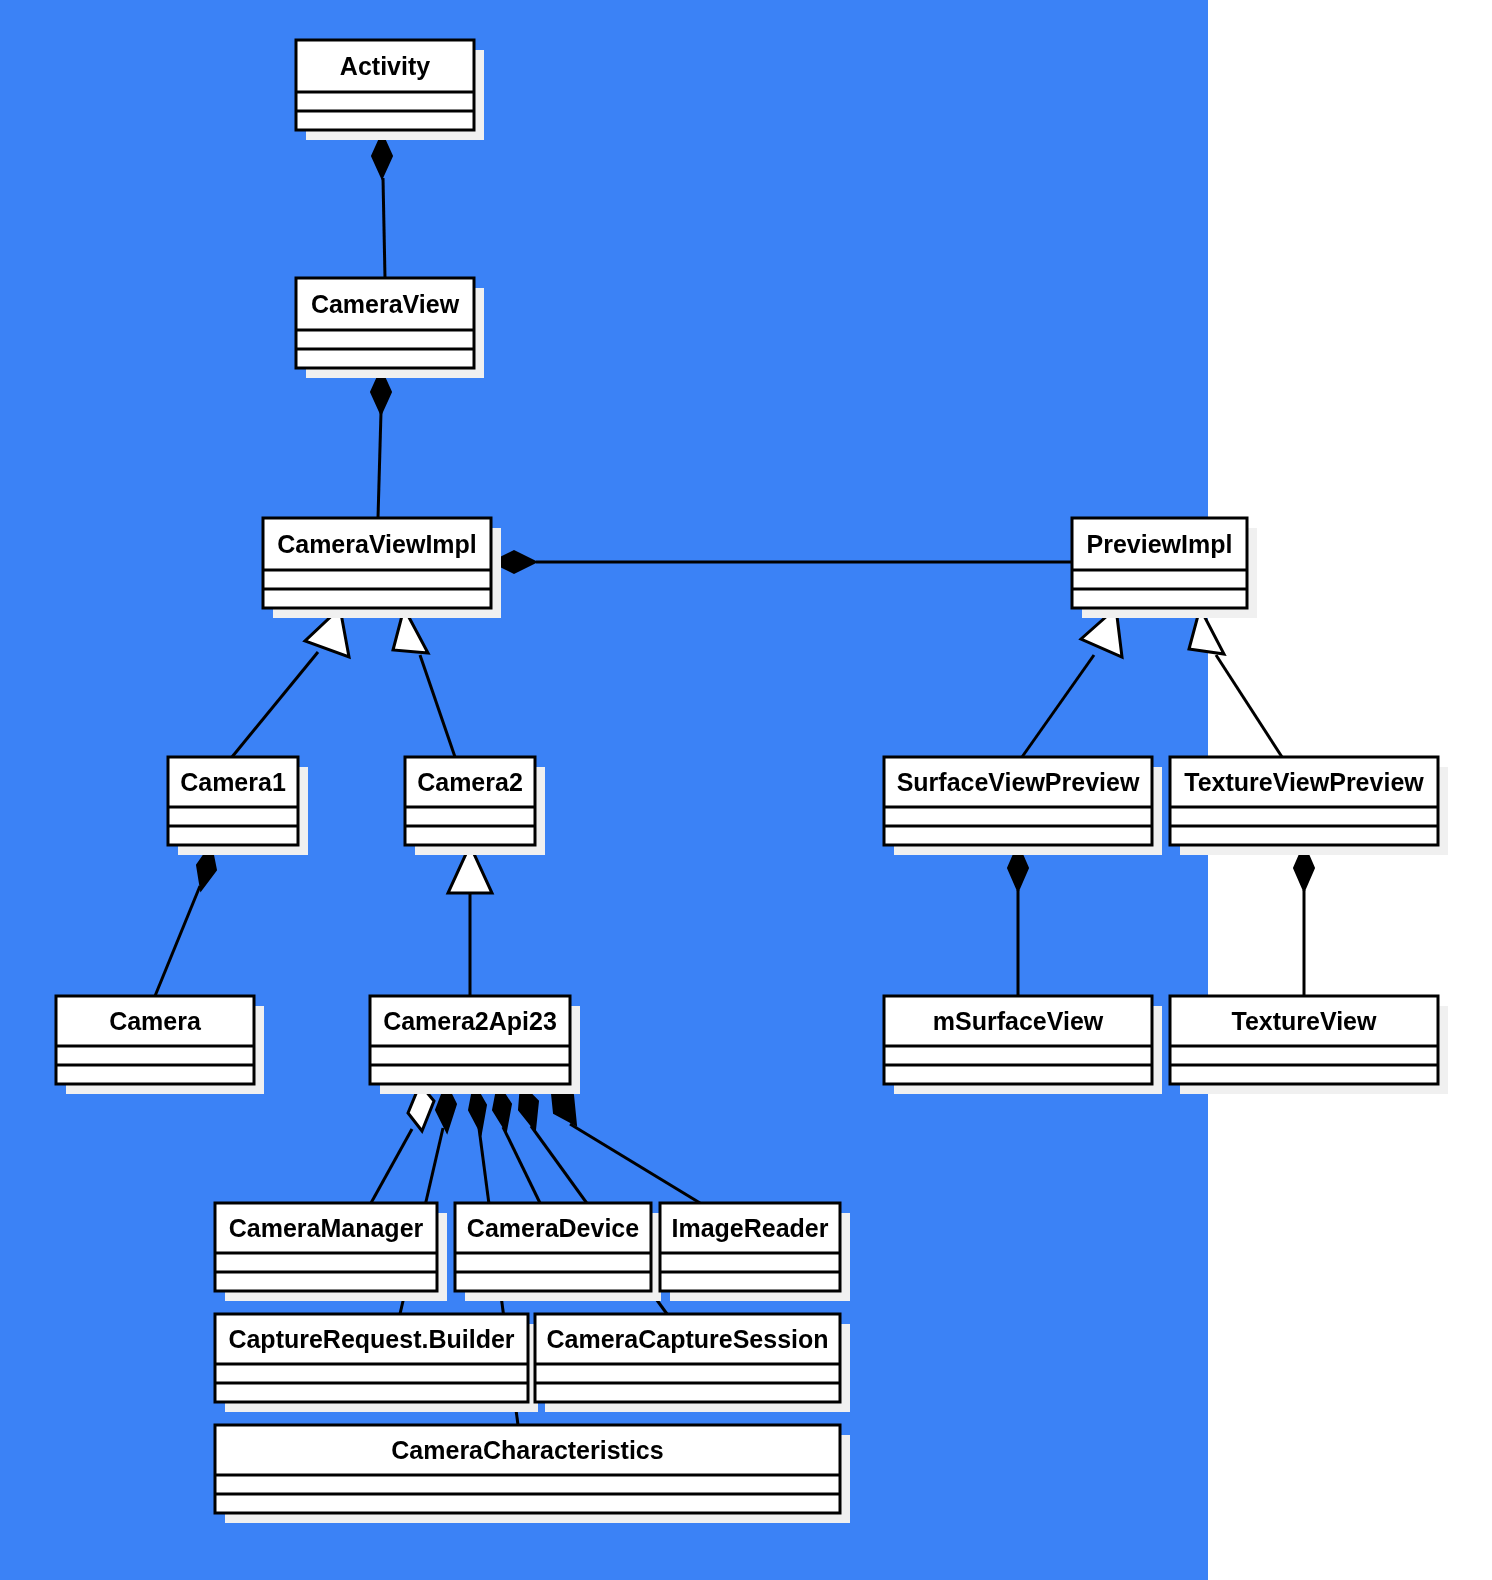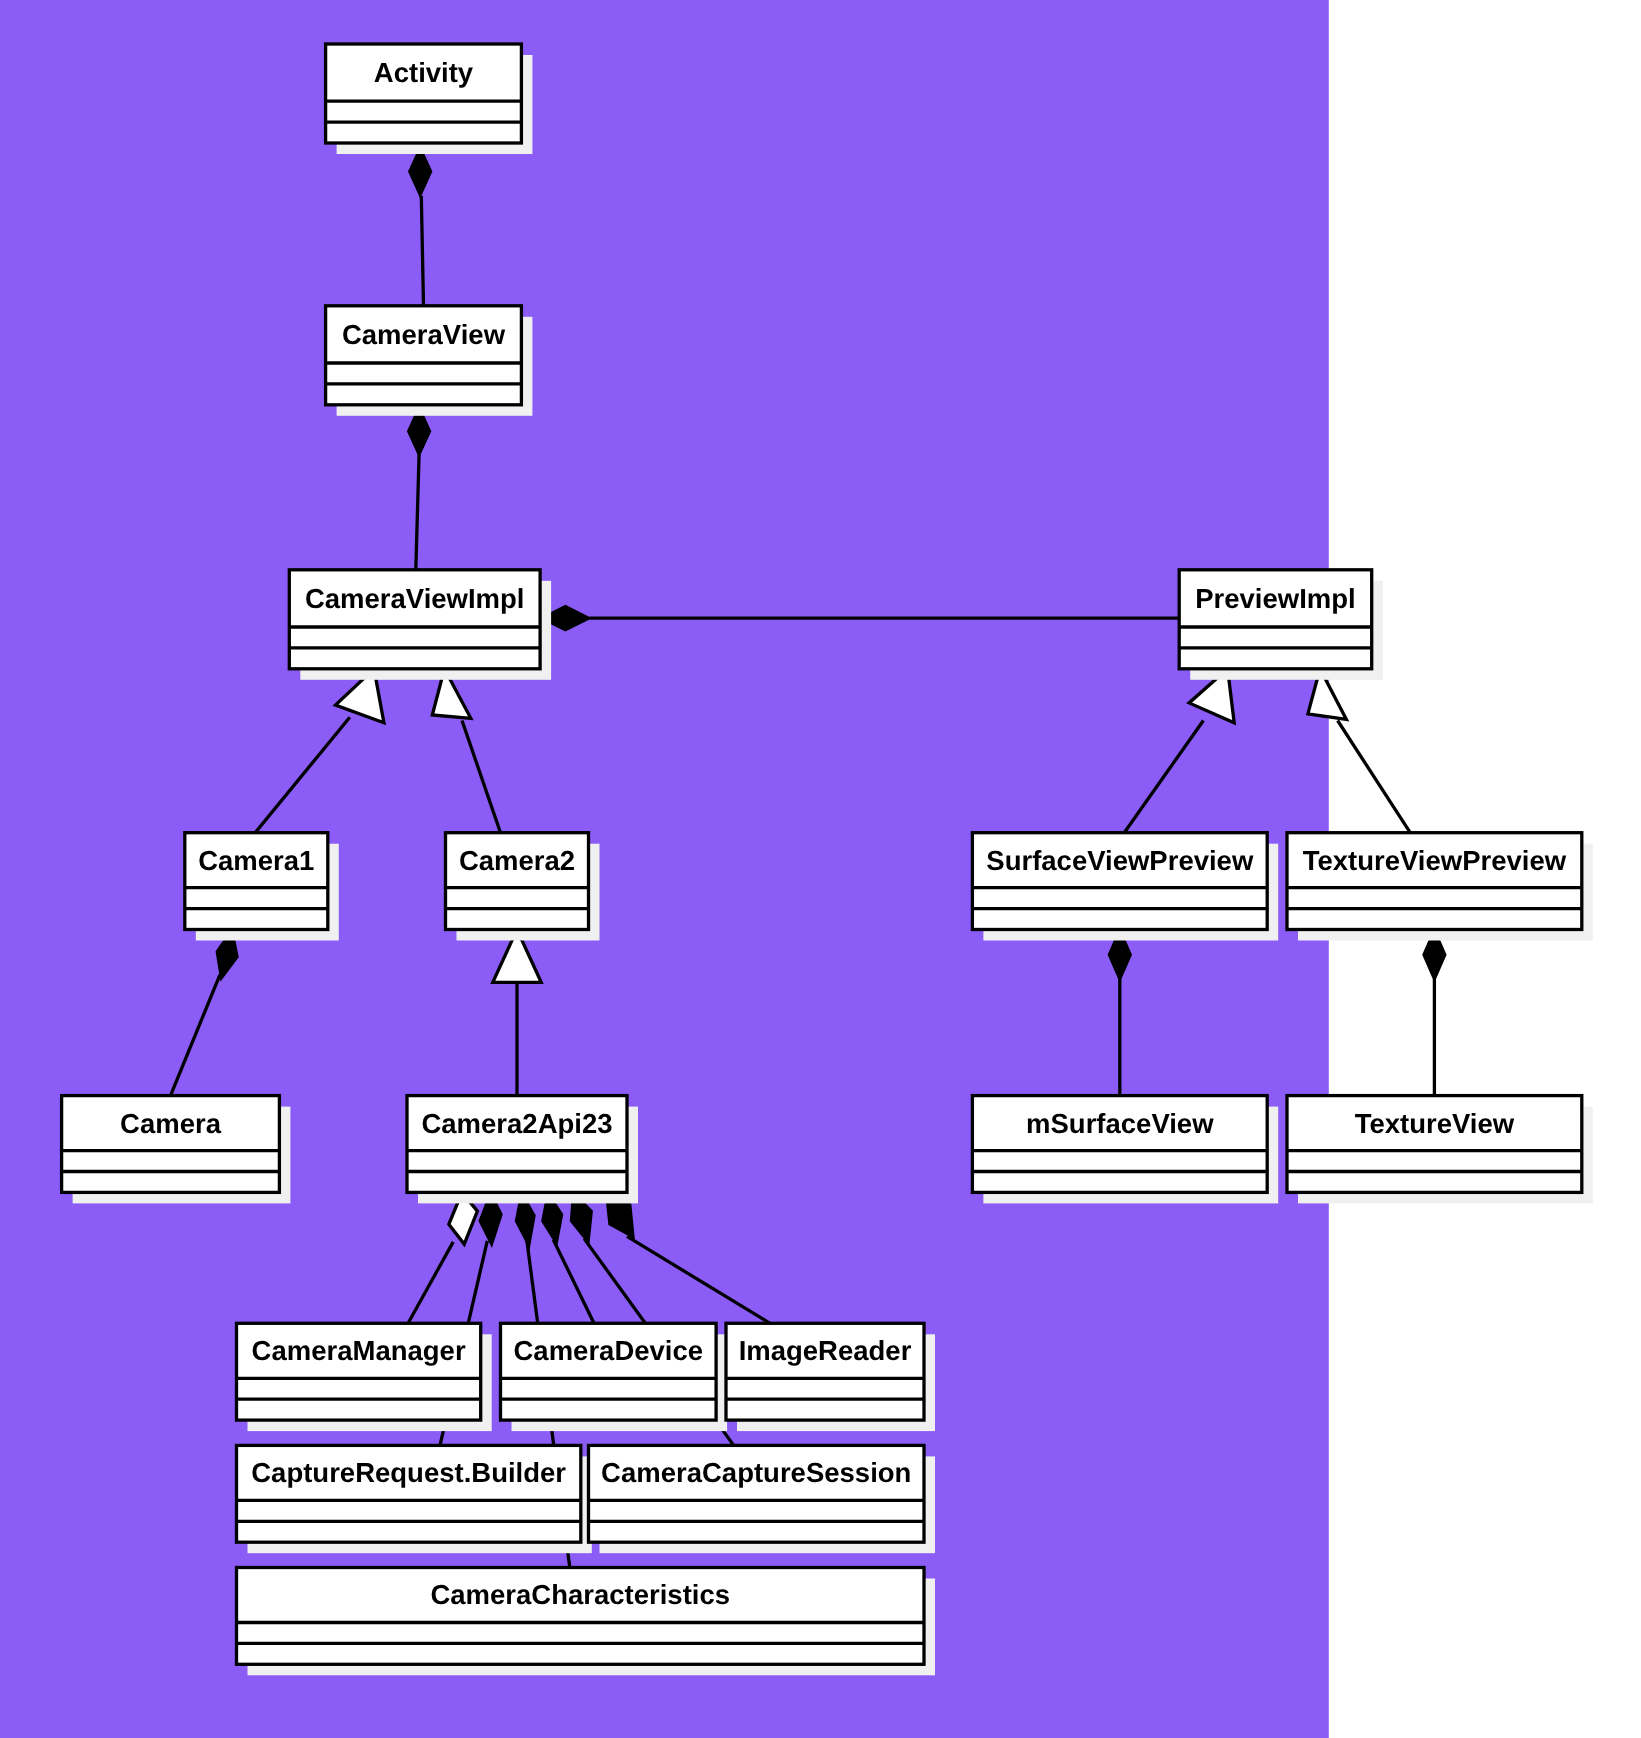--- a/index.html
+++ b/index.html
@@ -10,21 +10,21 @@
   body {
     width: 1492px;
     height: 1580px;
     font-family: "Liberation Sans", sans-serif;
     overflow: hidden;
   }
   #diagram-root {
     position: relative;
     width: 1208px;
     height: 1580px;
-    background: #8b5cf6;
+    background: #3b82f6;
     text-decoration: underline;
   }
   svg.uml-canvas {
     position: absolute;
     top: 0;
     left: 0;
     width: 1492px;
     height: 1580px;
     display: block;
   }

